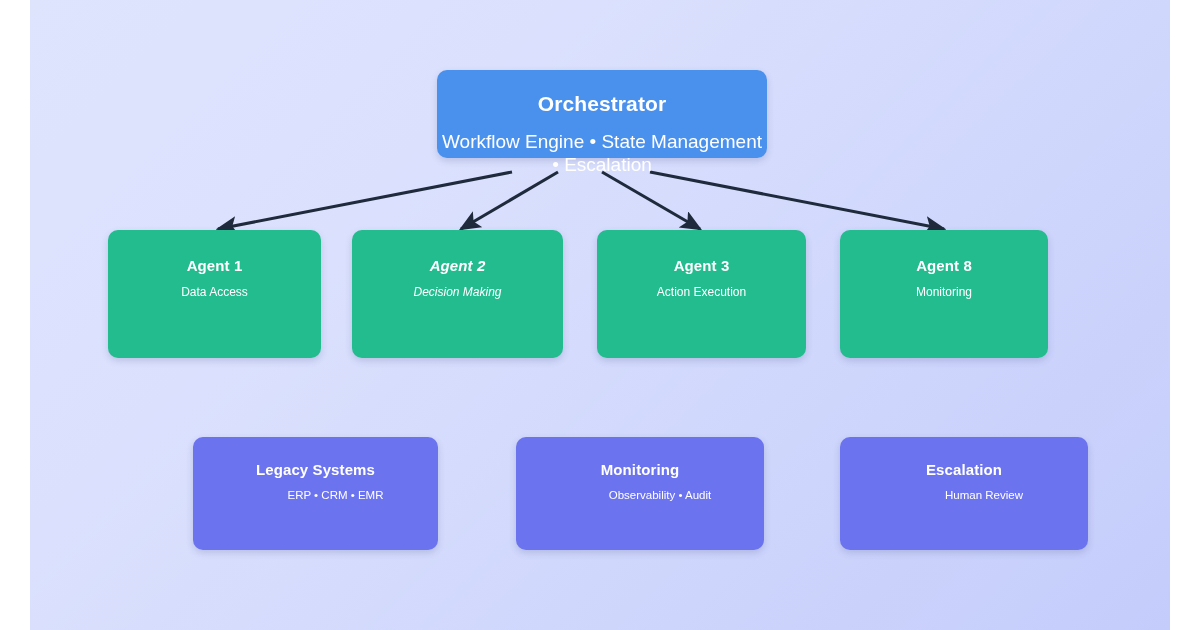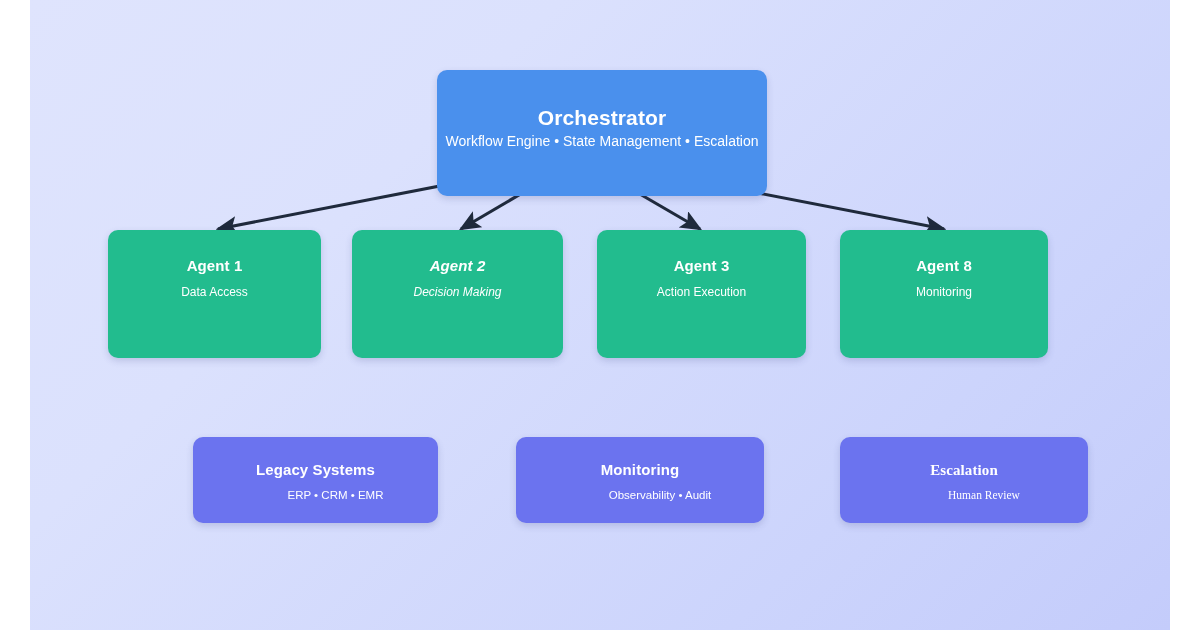--- a/index.html
+++ b/index.html
@@ -47,53 +47,53 @@
   }
   .node .subtitle {
     line-height: 1.2;
     color: #ffffff;
     font-weight: normal;
   }
 
   
   #node-orchestrator {
     left: 437px; top: 70px;
-    width: 330px; height: 126px;
+    width: 330px; height: 88px;
     background: #4a90ed;
-    padding-top: 36px;
+    padding-top: 22px;
   }
   #node-orchestrator .title { font-size: 21px; }
-  #node-orchestrator .subtitle { font-size: 14px; margin-top: 4px; }
+  #node-orchestrator .subtitle { font-size: 19px; margin-top: 16px; }
 
   
   .agent {
     top: 230px;
     height: 128px;
     background: #22bc8e;
     padding-top: 28px;
   }
   .agent .title { font-size: 15px; }
   .agent .subtitle { font-size: 12px; margin-top: 10px; }
   #node-agent-1 { left: 108px;  width: 213px; }
   #node-agent-2 { left: 352px;  width: 211px; font-style: italic; }
   #node-agent-3 { left: 597px;  width: 209px; }
   #node-agent-4 { left: 840px;  width: 208px; }
 
   
   .support {
     top: 437px;
-    height: 86px;
+    height: 113px;
     background: #6b73ef;
     padding-top: 25px;
   }
   .support .title { font-size: 15px; }
   .support .subtitle { font-size: 11.5px; margin-top: 10px; padding-left: 40px; }
   #node-legacy-systems { left: 193px; width: 245px; }
   #node-monitoring     { left: 516px; width: 248px; }
-  #node-escalation     { left: 840px; width: 248px; font-family: Liberation Serif, serif; }
+  #node-escalation     { left: 840px; width: 248px; }
 </style>
 </head>
 <body>
 
 <div id="stage">
 
   <div id="canvas"></div>
 
   <svg id="edges" viewBox="0 0 1200 630" width="1200" height="630" xmlns="http://www.w3.org/2000/svg">
     <defs>

